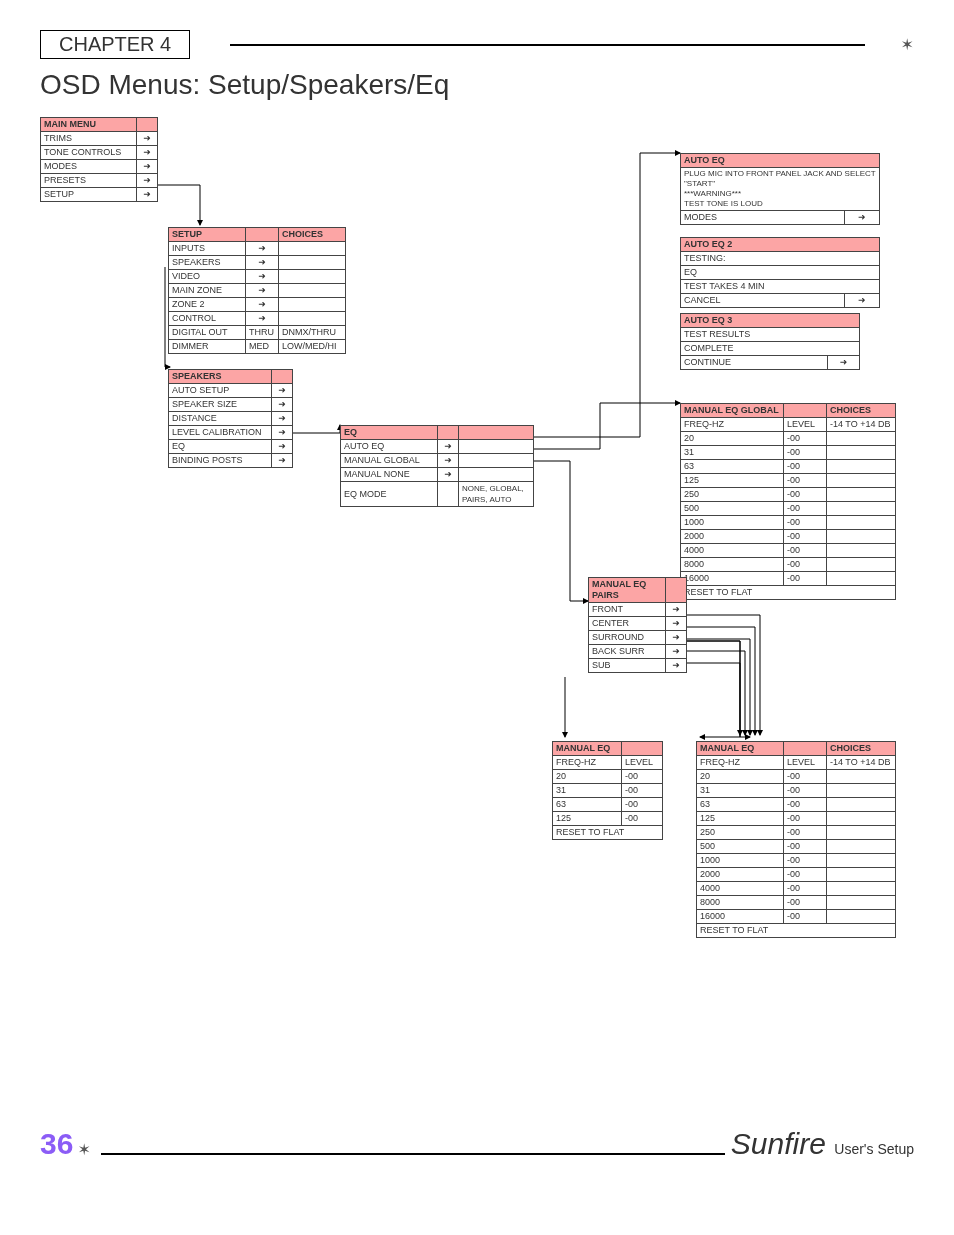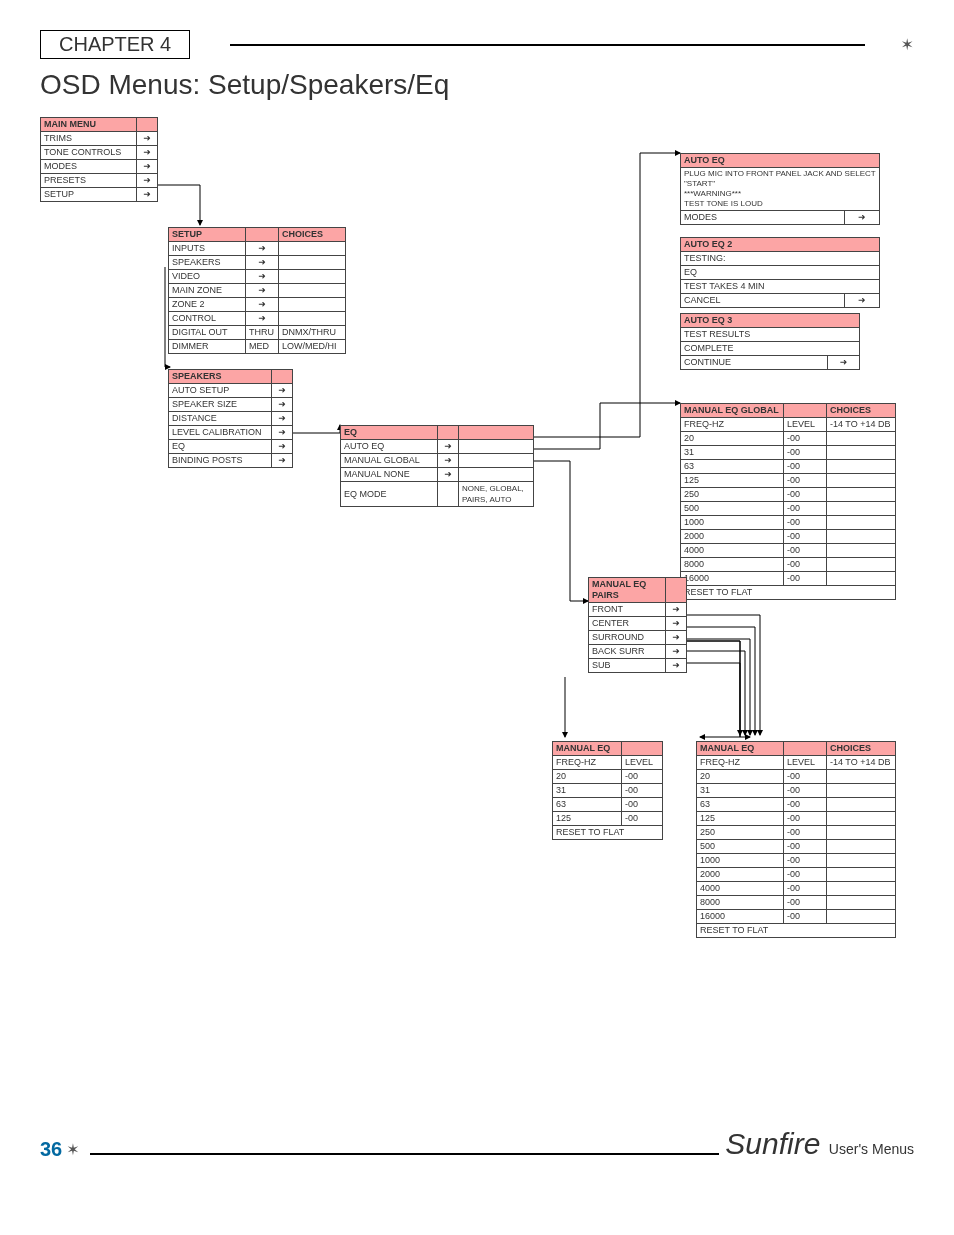--- a/index.html
+++ b/index.html
@@ -7,21 +7,21 @@
   .chapter-box { border:1px solid #000; padding:2px 18px; font-size:20px; }
   .chapter-line { flex:1; height:2px; background:#000; margin-left:4px; position:relative; }
   .star { font-size:16px; color:#555; }
   h1.title { font-weight:normal; font-size:28px; margin:4px 0 16px 0; }
   .canvas { position:relative; width:880px; height:980px; }
   table.menu { border-collapse:collapse; position:absolute; font-size:9px; background:#fff; }
   table.menu td { border:1px solid #444; padding:1px 3px; height:11px; line-height:11px; vertical-align:middle; }
   table.menu td.hdr { background:#fca5a5; font-weight:bold; }
   table.menu td.arrow { text-align:center; width:14px; }
   .footer { display:flex; align-items:flex-end; justify-content:space-between; margin-top:30px; }
-  .page-num { font-size:20px; font-weight:bold; color:#0369a1; }
+  .page-num { font-size:30px; font-weight:bold; color:#8b5cf6; }
   .foot-line { flex:1; height:2px; background:#000; margin:0 6px 6px 6px; position:relative; }
   .brand { font-family: Liberation Sans, sans-serif; font-style:italic; font-size:30px; }
   .manual-txt { font-size:14px; margin-left:4px; }
   svg.connectors { position:absolute; left:0; top:0; pointer-events:none; }
 </style>
 </head>
 <body>
 
 <div class="chapter-bar">
   <div class="chapter-box">CHAPTER 4</div>
@@ -468,15 +468,15 @@
     </table>
 
 </div>
 
 <div class="footer">
   <span class="page-num">36</span>
   <span class="star" style="margin:0 4px 2px 4px;">✶</span>
   <div class="foot-line"></div>
   <span>
     <span class="brand">Sunfire</span>
-    <span class="manual-txt">User's Menus</span>
+    <span class="manual-txt">User's Setup</span>
   </span>
 </div>
 
 </body></html>

